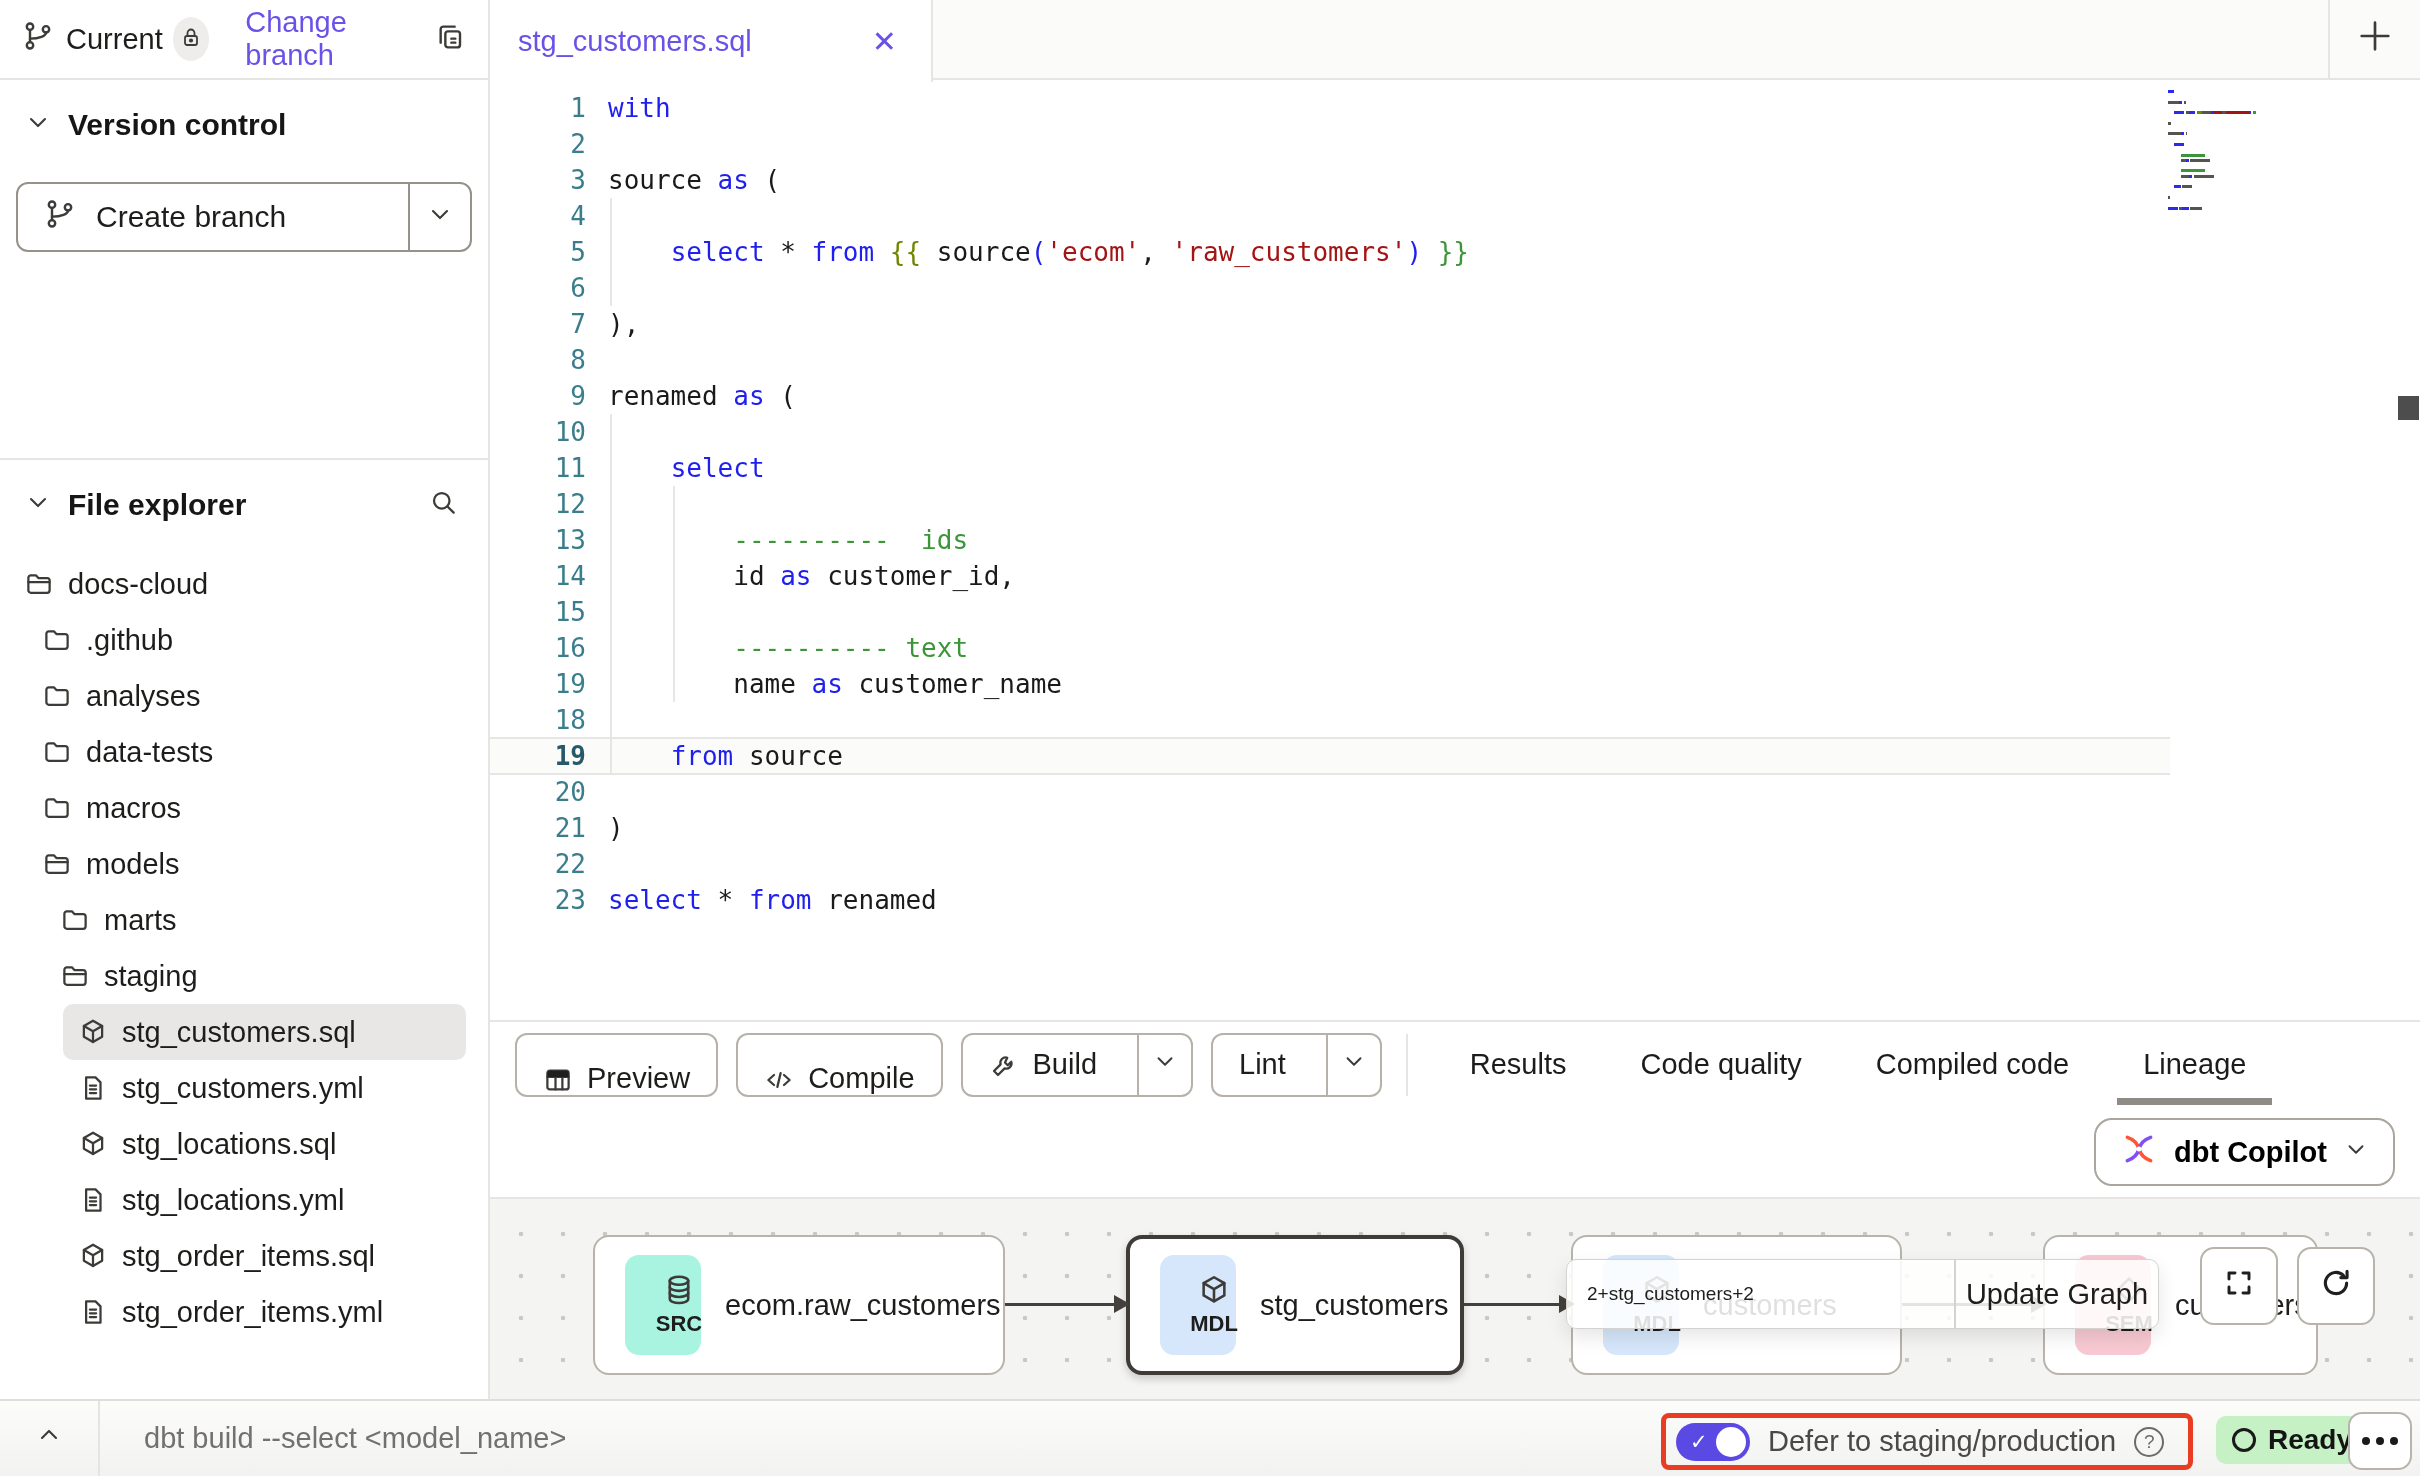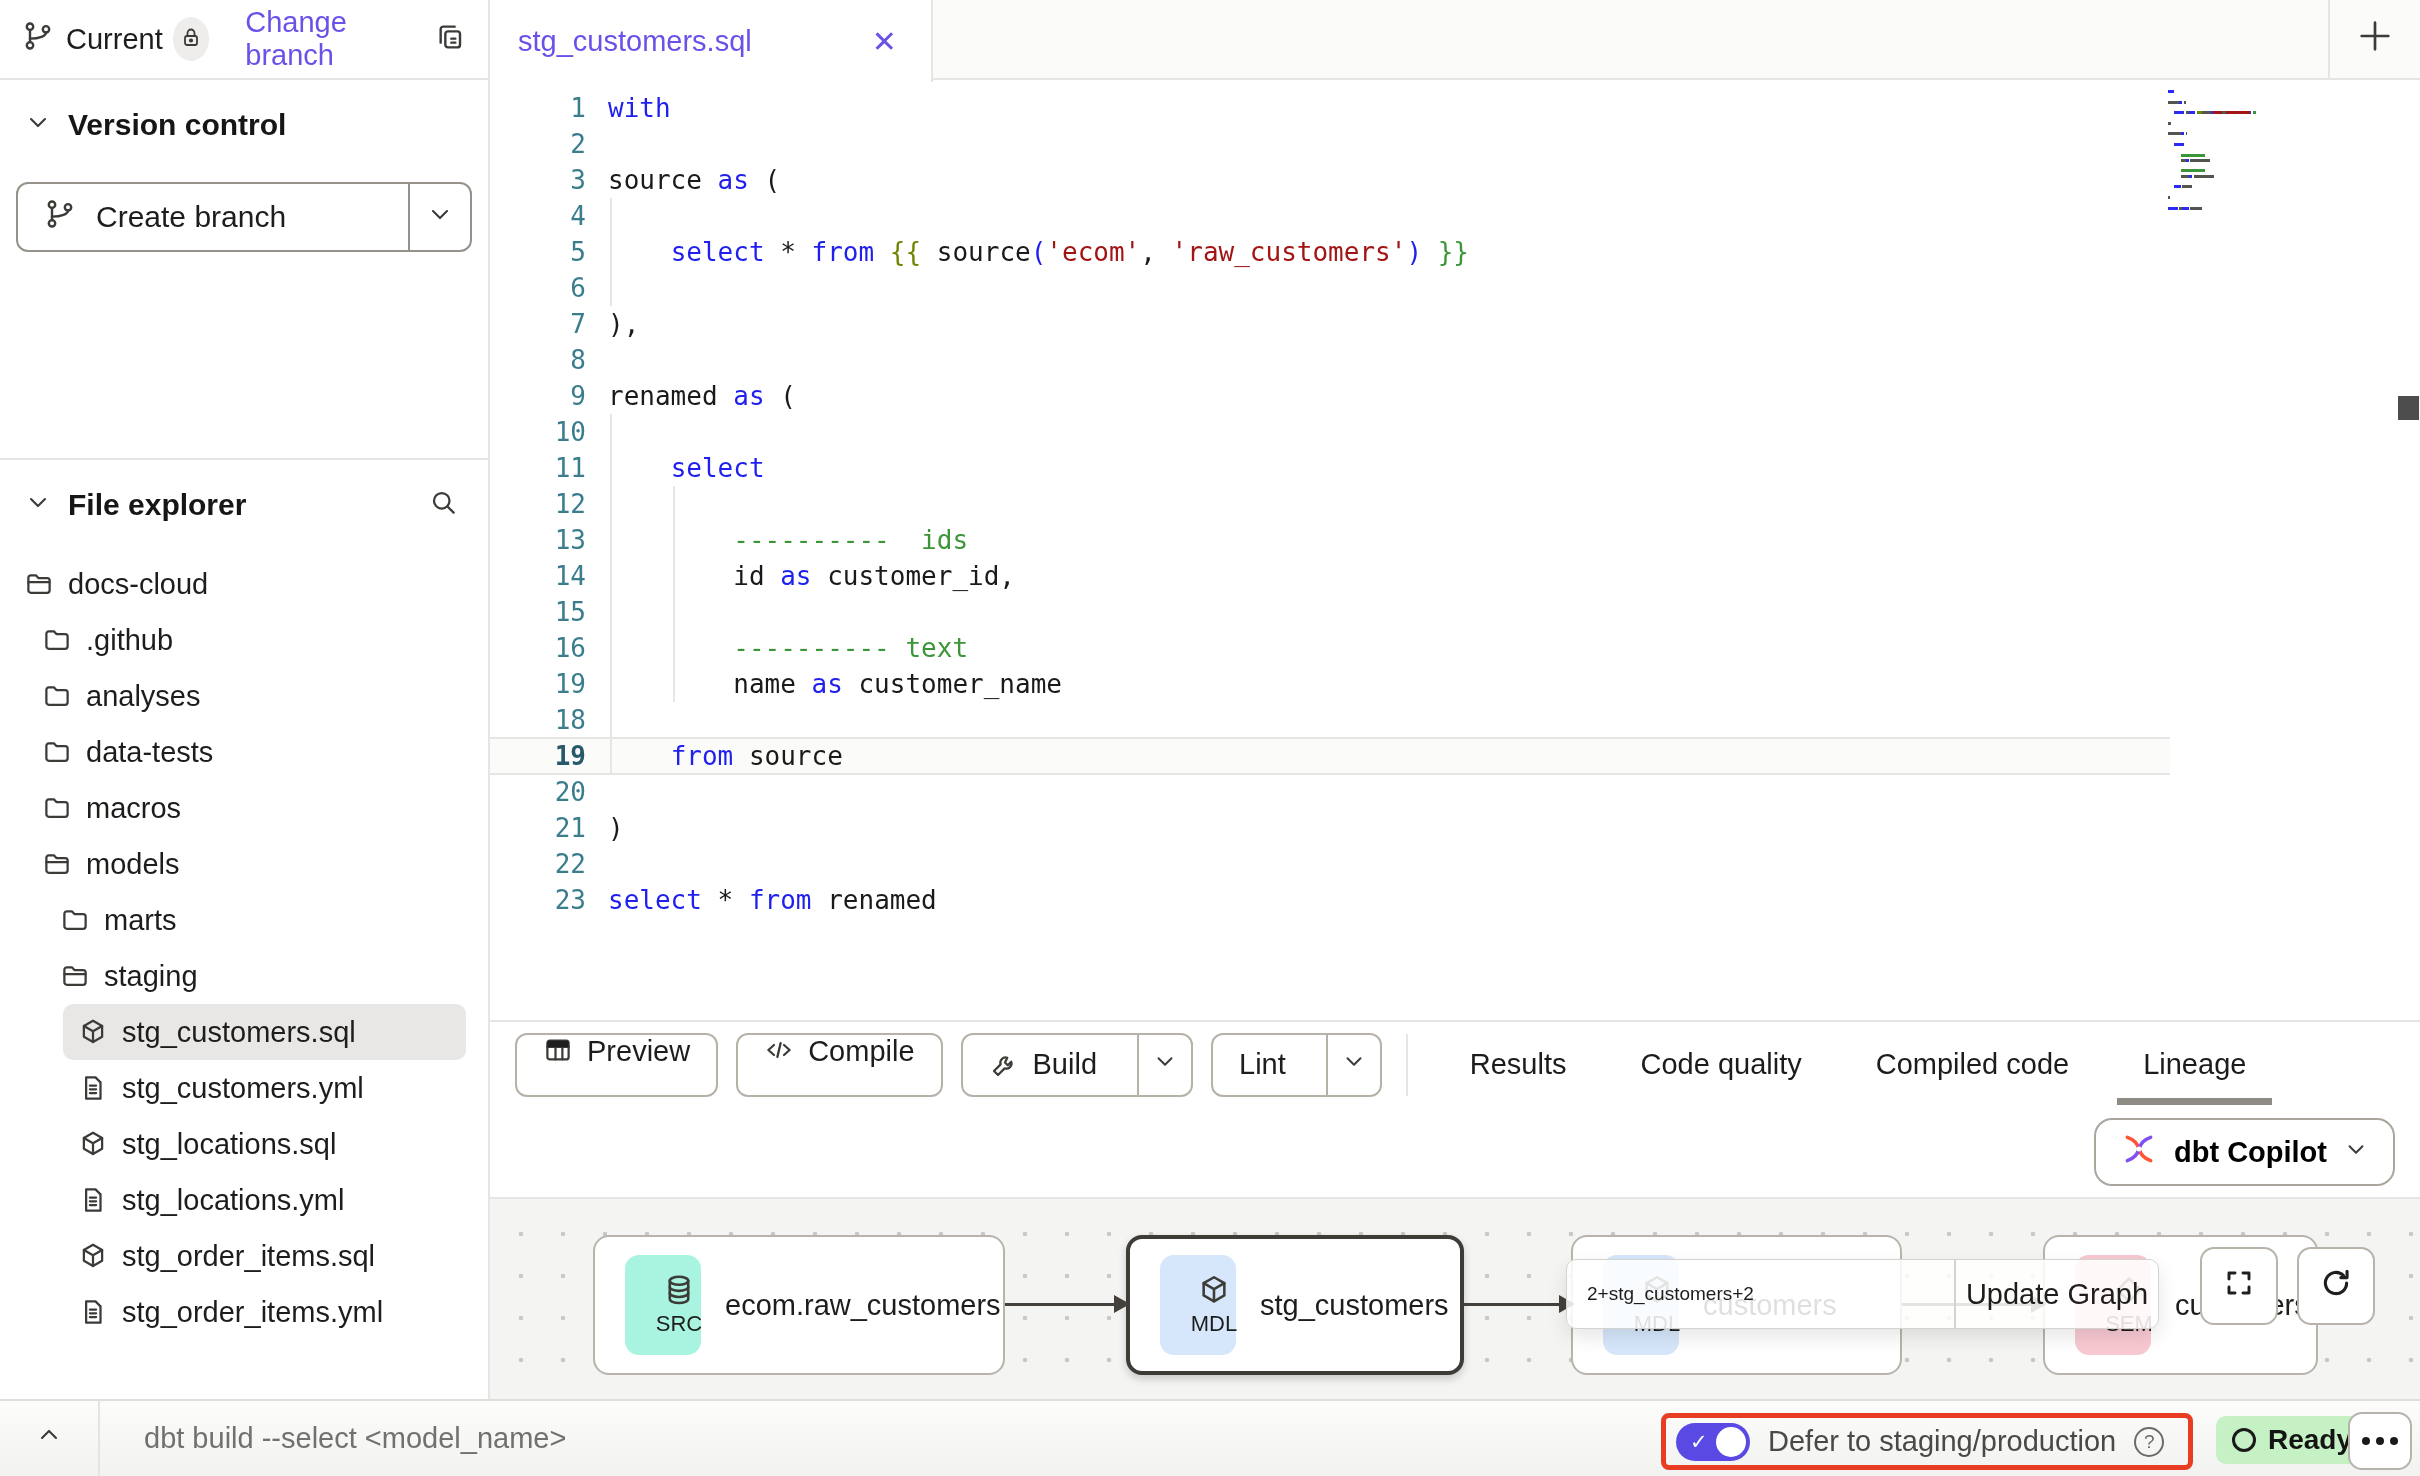--- a/index.html
+++ b/index.html
@@ -53,37 +53,37 @@
   .cl.active::before { content:""; position:absolute; left:0; right:250px; top:-1px; bottom:-1px; background:#fbfbfa; border-top:2px solid #e7e6e4; border-bottom:2px solid #e7e6e4; z-index:0; }
   .cl.active .gut { color:#27596b; font-weight:700; }
   .guide { position:absolute; top:0; bottom:0; width:2px; background:#e7e6e4; }
   .tk-kw { color:#1f1fee; } .tk-st { color:#a31515; } .tk-cm { color:#3c9639; } .tk-jj { color:#6d8600; } .tk-pl { color:#1a1a1a; }
   .minimap { position:absolute; top:10px; right:122px; width:130px; }
   .mm-line { display:flex; height:3px; margin-bottom:2.3px; }
   .mm-line span { height:3px; }
   .vthumb { position:absolute; right:1px; top:316px; width:21px; height:24px; background:#4d4d4d; }
 
   .toolbar { height:87px; flex:none; border-top:2px solid #e6e5e3; display:flex; align-items:center; padding-left:25px; background:#fff; }
-  .btn { height:64px; border:2px solid #b6b2aa; border-radius:12px; background:#fff; display:flex; align-items:flex-start; gap:14px; padding:0 26px; font-size:29px; font-weight:500; font-family:inherit; color:#1d1d1b; margin-right:18px; cursor:pointer; }
+  .btn { height:64px; border:2px solid #b6b2aa; border-radius:12px; background:#fff; display:flex; align-items:flex-end; gap:14px; padding:0 26px; font-size:29px; font-weight:500; font-family:inherit; color:#1d1d1b; margin-right:18px; cursor:pointer; }
   .btn.split { padding:0; }
   .split .sp-main { display:flex; align-items:center; gap:14px; padding:0 26px; height:100%; }
   .split .sp-chev { width:54px; height:100%; border-left:2px solid #b6b2aa; display:flex; align-items:center; justify-content:center; }
   .tb-divider { width:2px; height:62px; background:#e6e5e3; margin-left:6px; flex:none; }
   .res-tabs { display:flex; gap:74px; margin-left:62px; }
   .res-tab { font-size:29px; color:#1c1c1c; position:relative; cursor:pointer; white-space:nowrap; }
   .res-tab.active::after { content:""; position:absolute; left:-26px; right:-26px; bottom:-24px; height:7px; background:#8f8b85; }
 
   .copilot-row { height:90px; flex:none; display:flex; align-items:center; justify-content:flex-end; padding-right:25px; background:#fff; }
   .copilot-btn { height:68px; border:2px solid #aaa69e; border-radius:18px; background:#fff; display:flex; align-items:center; gap:16px; padding:0 24px; font-size:29px; font-weight:600; font-family:inherit; cursor:pointer; }
 
   .lineage { height:202px; flex:none; position:relative; border-top:2px solid #e6e5e3; background:#f4f4f2;
     background-image:radial-gradient(circle, #c9c8c5 2px, transparent 2.6px); background-size:42px 42px; background-position:10px 14px; }
   .node { position:absolute; top:36px; height:140px; background:#fff; border:2px solid #b8b4ac; border-radius:16px; display:flex; align-items:center; gap:24px; padding-left:30px; }
   .node.selected { border:4px solid #3f3b36; box-shadow:0 4px 8px rgba(0,0,0,.18); }
-  .nbadge { width:76px; height:100px; border-radius:14px; display:flex; flex-direction:column; align-items:center; justify-content:center; gap:4px; font-size:22px; font-weight:400; color:#1d1d1b; flex:none;padding-left:32px; }
+  .nbadge { width:76px; height:100px; border-radius:14px; display:flex; flex-direction:column; align-items:center; justify-content:center; gap:4px; font-size:22px; font-weight:700; color:#1d1d1b; flex:none;padding-left:32px; }
   .nlabel { font-size:29px; font-weight:500; white-space:nowrap; }
   .larrow { position:absolute; height:3px; background:#44403c; top:104px; }
   .larrow::after { content:""; position:absolute; right:-4px; top:-8px; border-left:16px solid #44403c; border-top:9px solid transparent; border-bottom:9px solid transparent; }
   .lin-overlay { position:absolute; left:1076px; top:60px; width:593px; height:70px; background:rgba(255,255,255,.86); border:1px solid #d5d3cf; border-radius:10px; display:flex; box-shadow:0 8px 20px rgba(0,0,0,.10); z-index:5; }
   .lin-input { flex:1; display:flex; align-items:center; padding-left:20px; font-size:19px; color:#1d1d1b; white-space:nowrap; }
   .lin-divider { width:2px; background:#d5d3cf; }
   .lin-update { width:202px; display:flex; align-items:center; justify-content:center; font-size:29px; font-weight:500; cursor:pointer; white-space:nowrap; }
   .lin-iconbtn { position:absolute; top:48px; width:78px; height:78px; background:#fff; border:2px solid #b8b4ac; border-radius:14px; display:flex; align-items:center; justify-content:center; z-index:6; cursor:pointer; }
 
   

